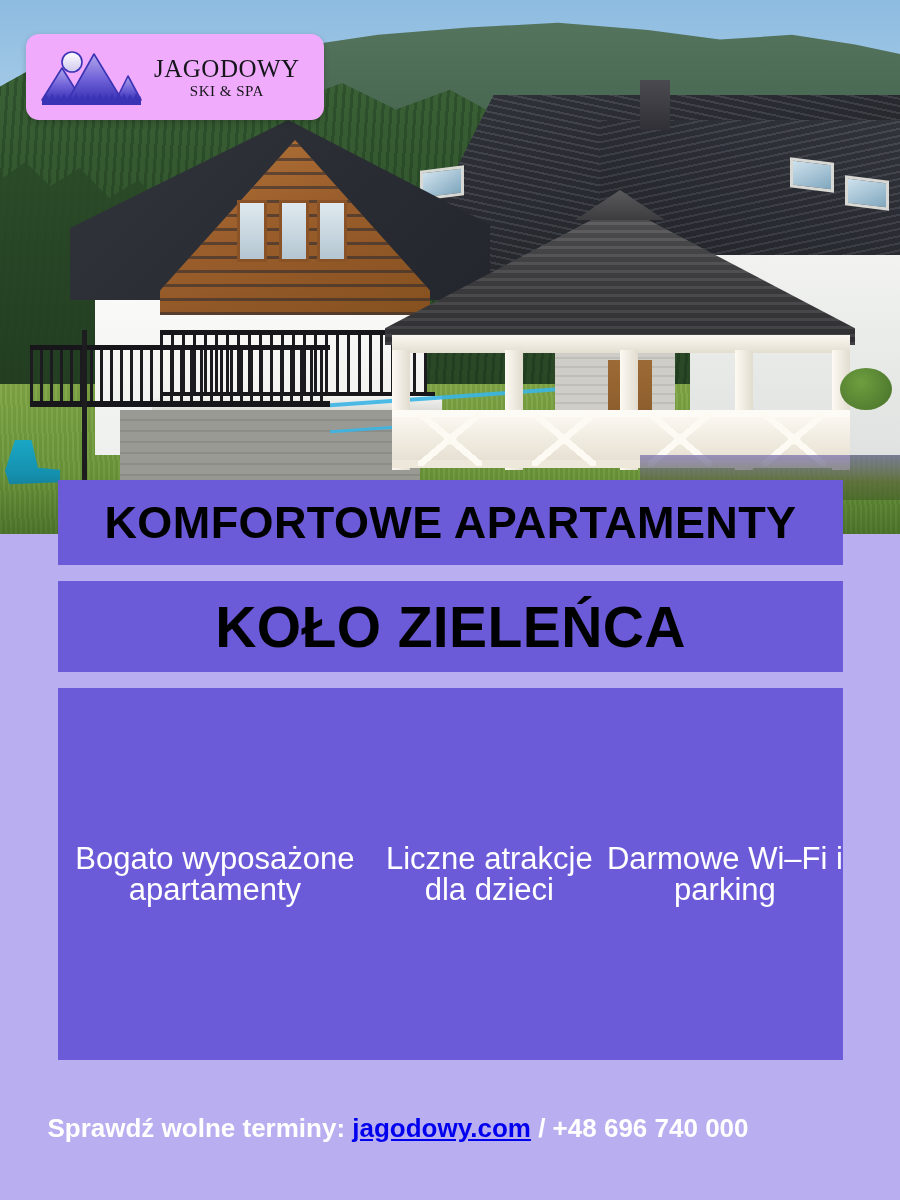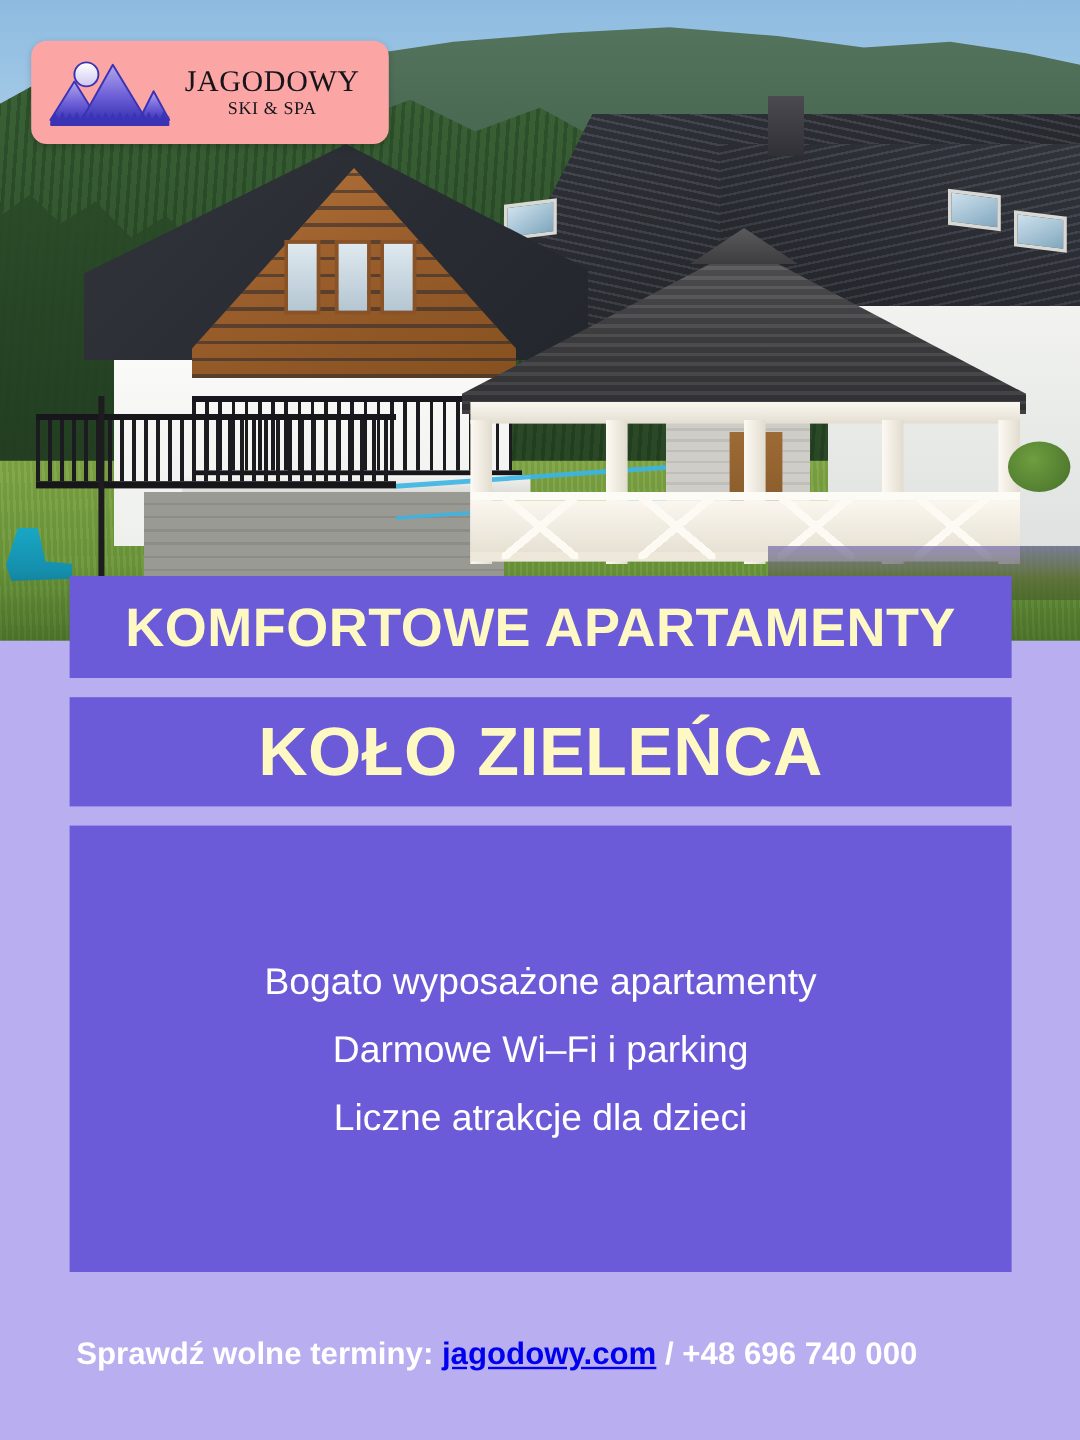--- a/index.html
+++ b/index.html
@@ -185,21 +185,21 @@
   }
   .hedge {
     position:absolute; left:640px; top:455px; width:260px; height:45px;
     background:linear-gradient(180deg,#7d74b0 0%,#5f6a3e 60%,#4d6a2c 100%);
     opacity:.75;
   }
 
   
   .logo-card {
     position:absolute; left:26px; top:34px; width:298px; height:86px;
-    background:#fca5a5; border-radius:13px;
+    background:#f0abfc; border-radius:13px;
     display:flex; align-items:center; gap:10px; padding:0 14px;
     box-shadow:0 2px 6px rgba(0,0,0,.18);
   }
   .logo-mark { width:104px; height:62px; flex:0 0 auto; }
   .logo-text { display:flex; flex-direction:column; align-items:center; line-height:1; }
   .logo-t1 {
     font-family:"Liberation Serif", serif; font-size:25px; letter-spacing:.5px;
     color:#15151a;
   }
   .logo-t2 {
@@ -208,41 +208,41 @@
   }
 
   
   .band {
     position:absolute; left:58px; width:785px;
     background:#6b5bd8; display:flex; align-items:center; justify-content:center;
   }
   .band-title { top:480px; height:85px; }
   .band-sub   { top:581px; height:91px; }
   .band-title .txt, .band-sub .txt {
-    color:#fef9c3; font-weight:700; font-size:45px;
+    color:#000000; font-weight:700; font-size:45px;
     letter-spacing:.4px; white-space:nowrap;
     font-family:"Liberation Sans", sans-serif;
   }
   .band-sub .txt { font-size:57px; }
 
   .features {
     position:absolute; left:58px; top:688px; width:785px; height:372px;
     background:#6b5bd8;
-    display:flex; flex-direction:column; align-items:center; justify-content:center;
+    display:flex; flex-direction:row; align-items:center; justify-content:center;
     gap:0;
   }
   .feature {
     color:#ffffff; font-size:31px; font-weight:400;
     line-height:1; text-align:center; padding:13px 0;
     font-family:"Liberation Sans", sans-serif;
   }
 
   
   .footer {
-    position:absolute; left:16px; top:1113px; width:796px;
+    position:absolute; left:0; top:1113px; width:796px;
     text-align:center; color:#ffffff;
     font-size:26px; font-weight:700;
     font-family:"Liberation Sans", sans-serif;
   }
   .footer .link { text-decoration:underline; }
 </style>
 </head>
 <body>
 
 <div class="photo">
@@ -325,19 +325,19 @@
 
 <div class="band band-title">
   <span class="txt">KOMFORTOWE APARTAMENTY</span>
 </div>
 <div class="band band-sub">
   <span class="txt">KOŁO ZIELEŃCA</span>
 </div>
 
 <div class="features">
   <div class="feature">Bogato wyposażone apartamenty</div>
+  <div class="feature">Liczne atrakcje dla dzieci</div>
   <div class="feature">Darmowe Wi–Fi i parking</div>
-  <div class="feature">Liczne atrakcje dla dzieci</div>
 </div>
 
 <div class="footer">
   <span>Sprawdź wolne terminy: </span><a class="link" href="#">jagodowy.com</a><span> /  </span><span>+48 696 740 000</span>
 </div>
 
 </body></html>

